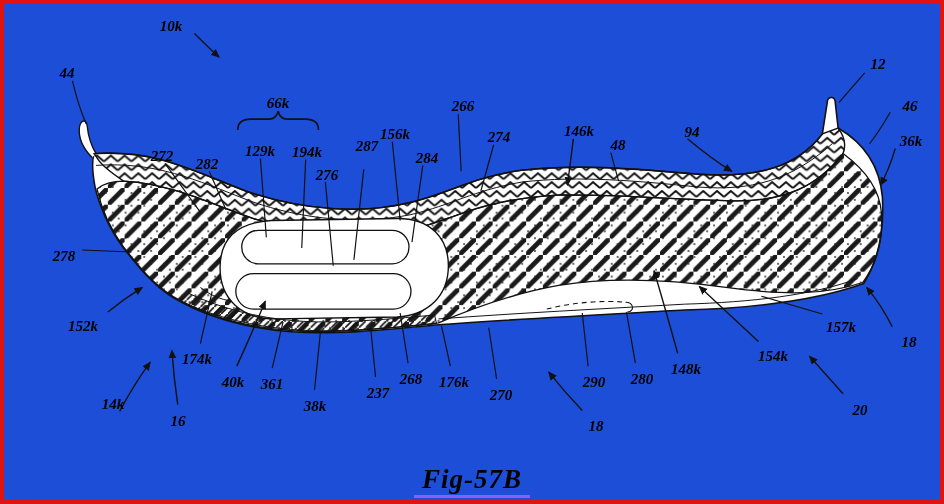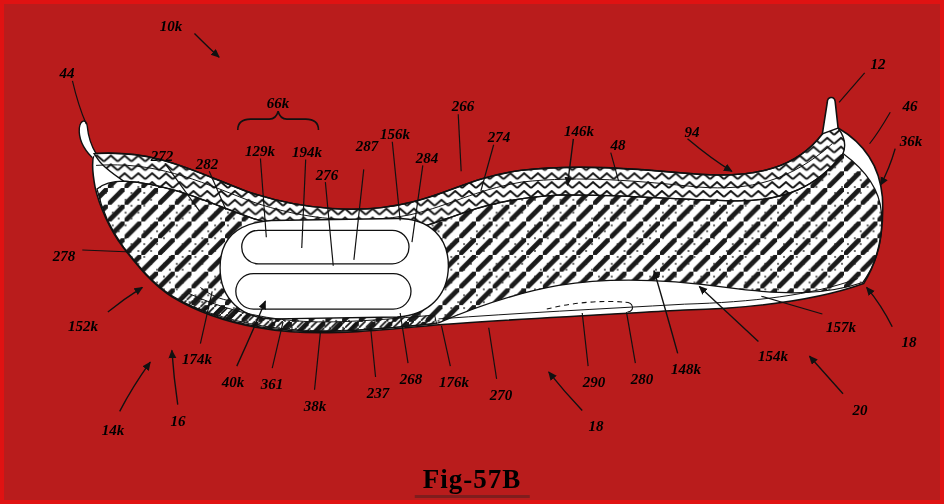--- a/index.html
+++ b/index.html
@@ -1,30 +1,30 @@
 <!DOCTYPE html>
 <html><head>
 <meta charset="utf-8">
 <style>
   html,body{margin:0;padding:0;background:#fff;}
   .canvas{
     position:relative;width:944px;height:504px;box-sizing:border-box;
-    border:4px solid #e01212;background:#b91c1c;overflow:hidden;
+    border:4px solid #e01212;background:#1d4ed8;overflow:hidden;
     font-family:"Liberation Serif", serif;
   }
   .drawing-svg{position:absolute;left:0;top:0;width:100%;height:100%;}
   .lbl{
     position:absolute;transform:translate(-50%,-50%);
     font-style:italic;font-weight:bold;font-size:15px;color:#000;
     white-space:nowrap;user-select:none;
   }
   .fig-title{
     position:absolute;left:50%;top:477px;transform:translate(-50%,-50%);
-    font-weight:bold;font-size:27px;letter-spacing:1px;
-    border-bottom:3px solid #7f1d1d;padding:0 8px 0 8px;
+    font-style:italic;font-weight:bold;font-size:27px;letter-spacing:1px;
+    border-bottom:3px solid #8b5cf6;padding:0 8px 0 8px;
   }
 </style>
 </head>
 <body>
 
 <div class="canvas">
 
   <svg class="drawing-svg" viewBox="0 0 944 504" aria-hidden="true">
     <defs>
       <marker id="ah" markerWidth="10" markerHeight="9" refX="8" refY="4" orient="auto" markerUnits="userSpaceOnUse">
@@ -193,17 +193,17 @@
   <div class="lbl" style="left:497px;top:391px">270</div>
   <div class="lbl" style="left:590px;top:378px">290</div>
   <div class="lbl" style="left:638px;top:375px">280</div>
   <div class="lbl" style="left:682px;top:365px">148k</div>
   <div class="lbl" style="left:769px;top:352px">154k</div>
   <div class="lbl" style="left:837px;top:323px">157k</div>
   <div class="lbl" style="left:905px;top:338px">18</div>
   <div class="lbl" style="left:856px;top:406px">20</div>
   <div class="lbl" style="left:592px;top:422px">18</div>
   <div class="lbl" style="left:174px;top:417px">16</div>
-  <div class="lbl" style="left:109px;top:426px">14k</div>
+  <div class="lbl" style="left:109px;top:400px">14k</div>
 
   <div class="fig-title">Fig-57B</div>
 
 </div>
 
 </body></html>

